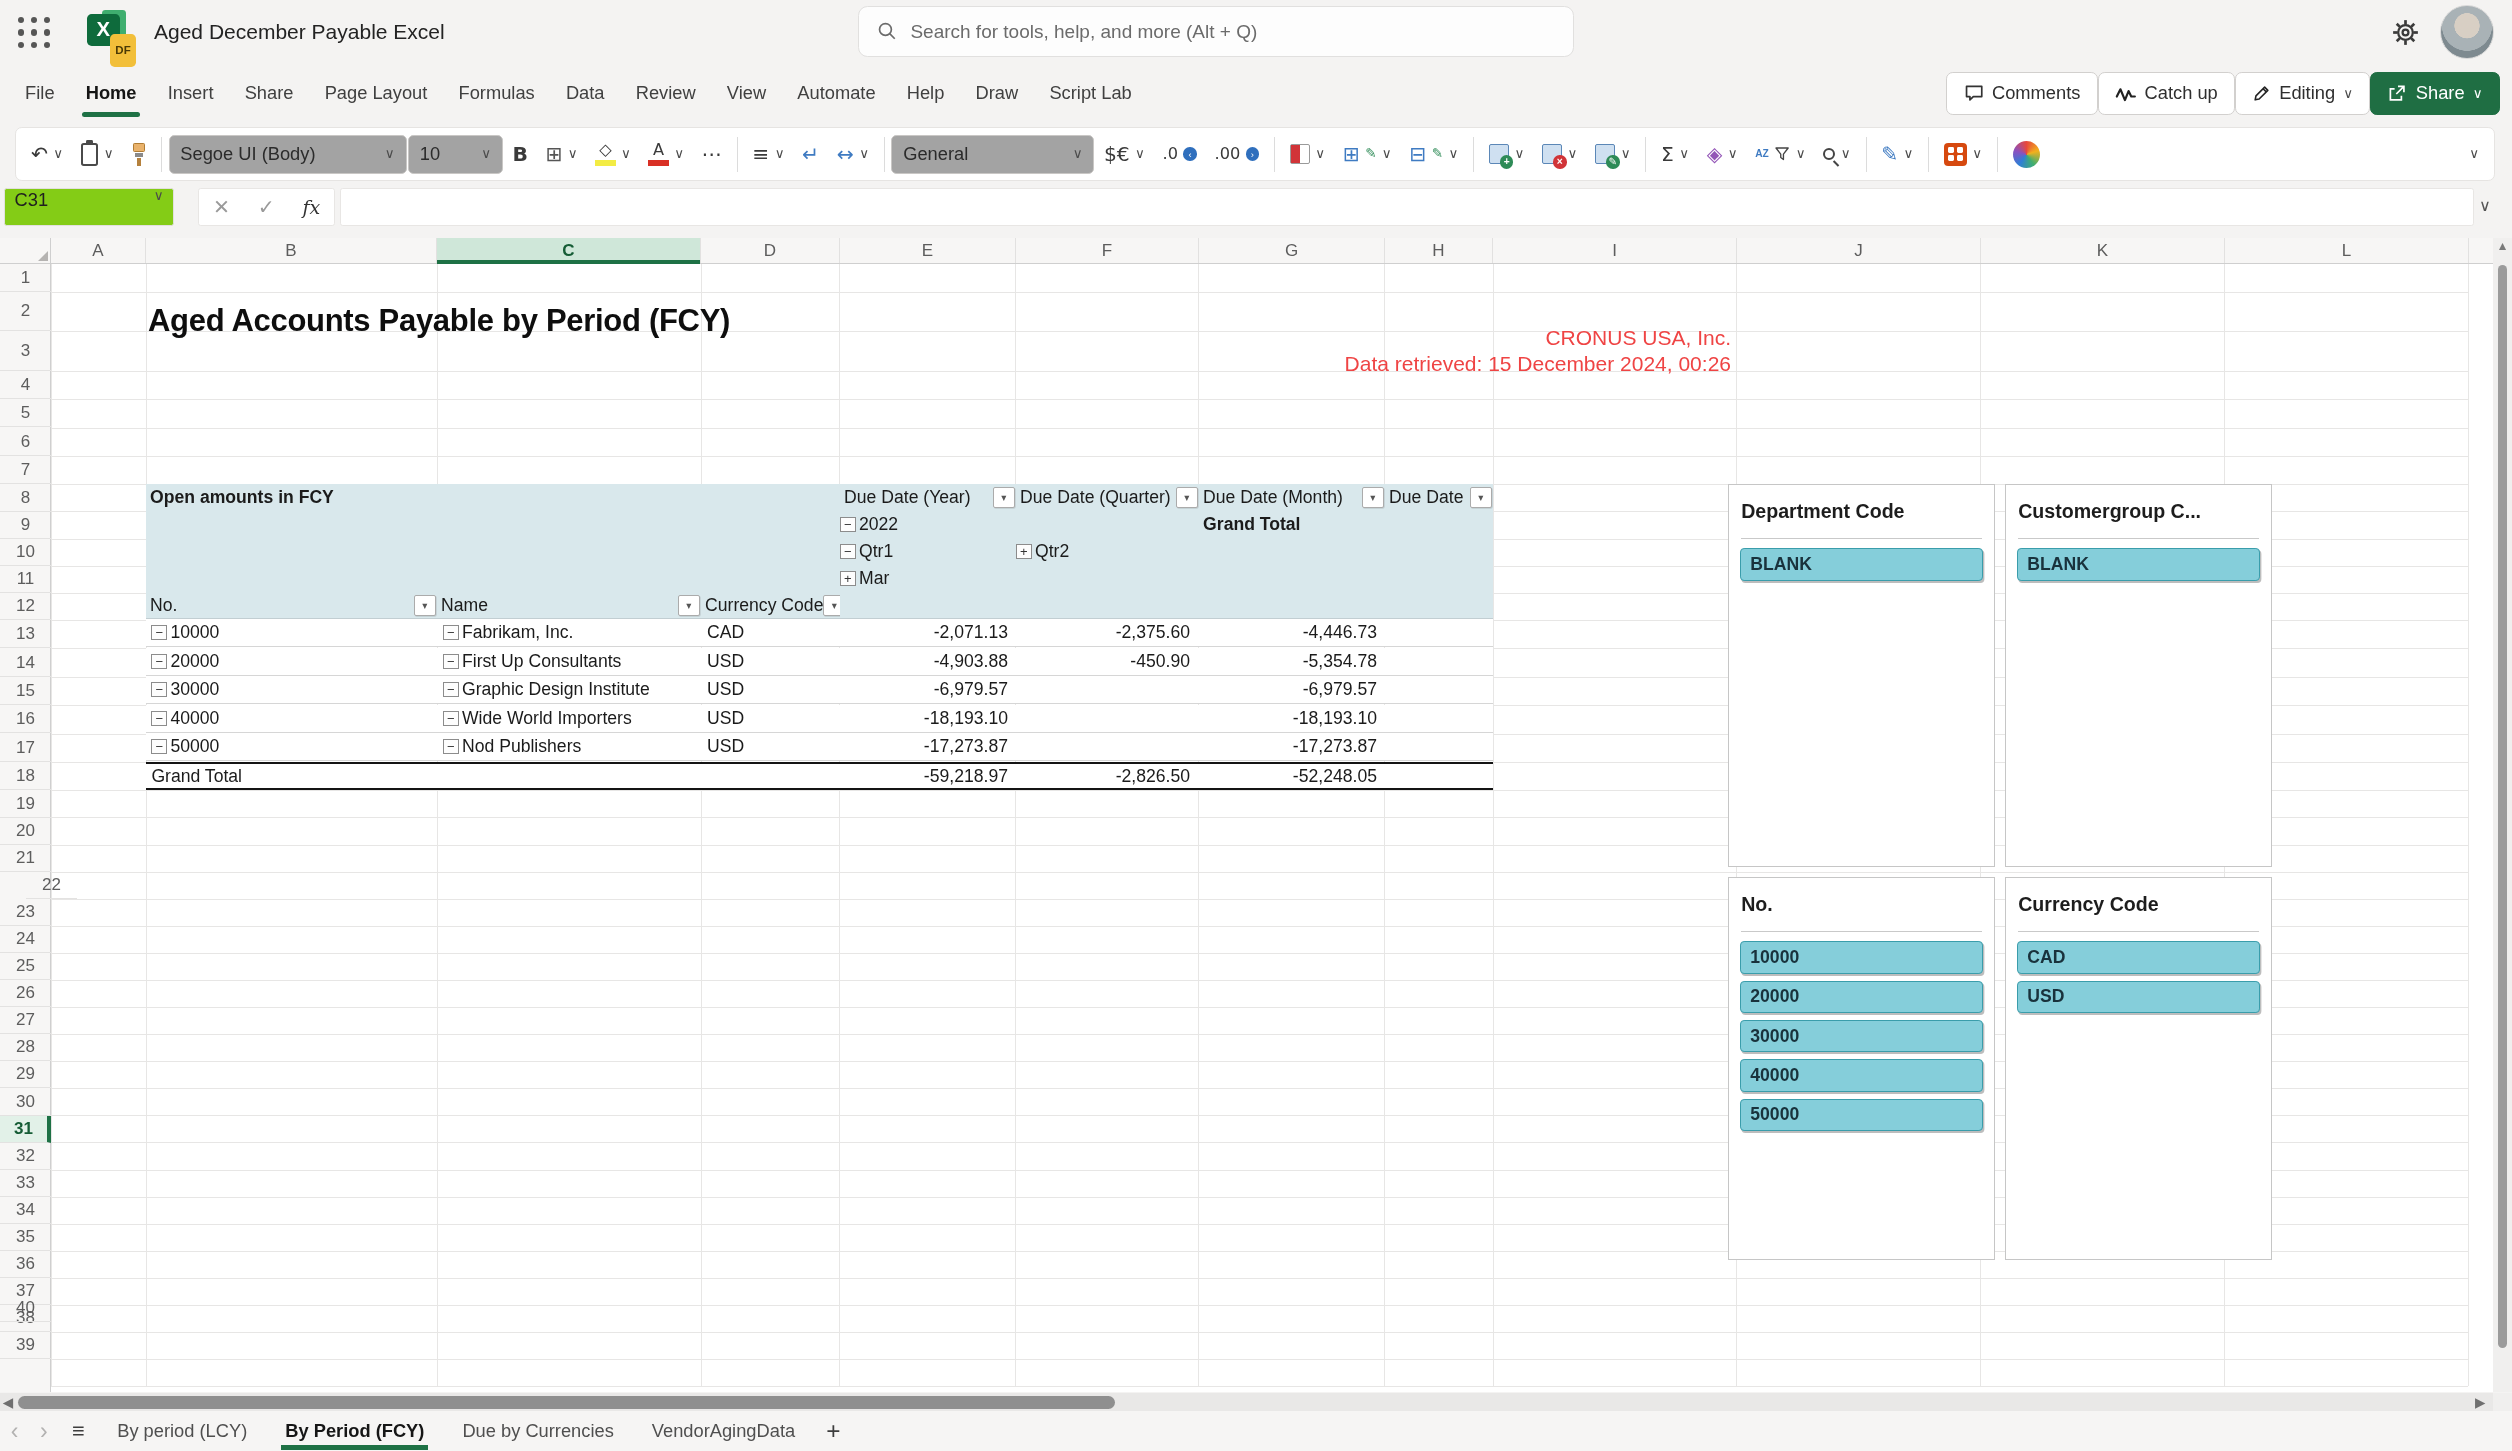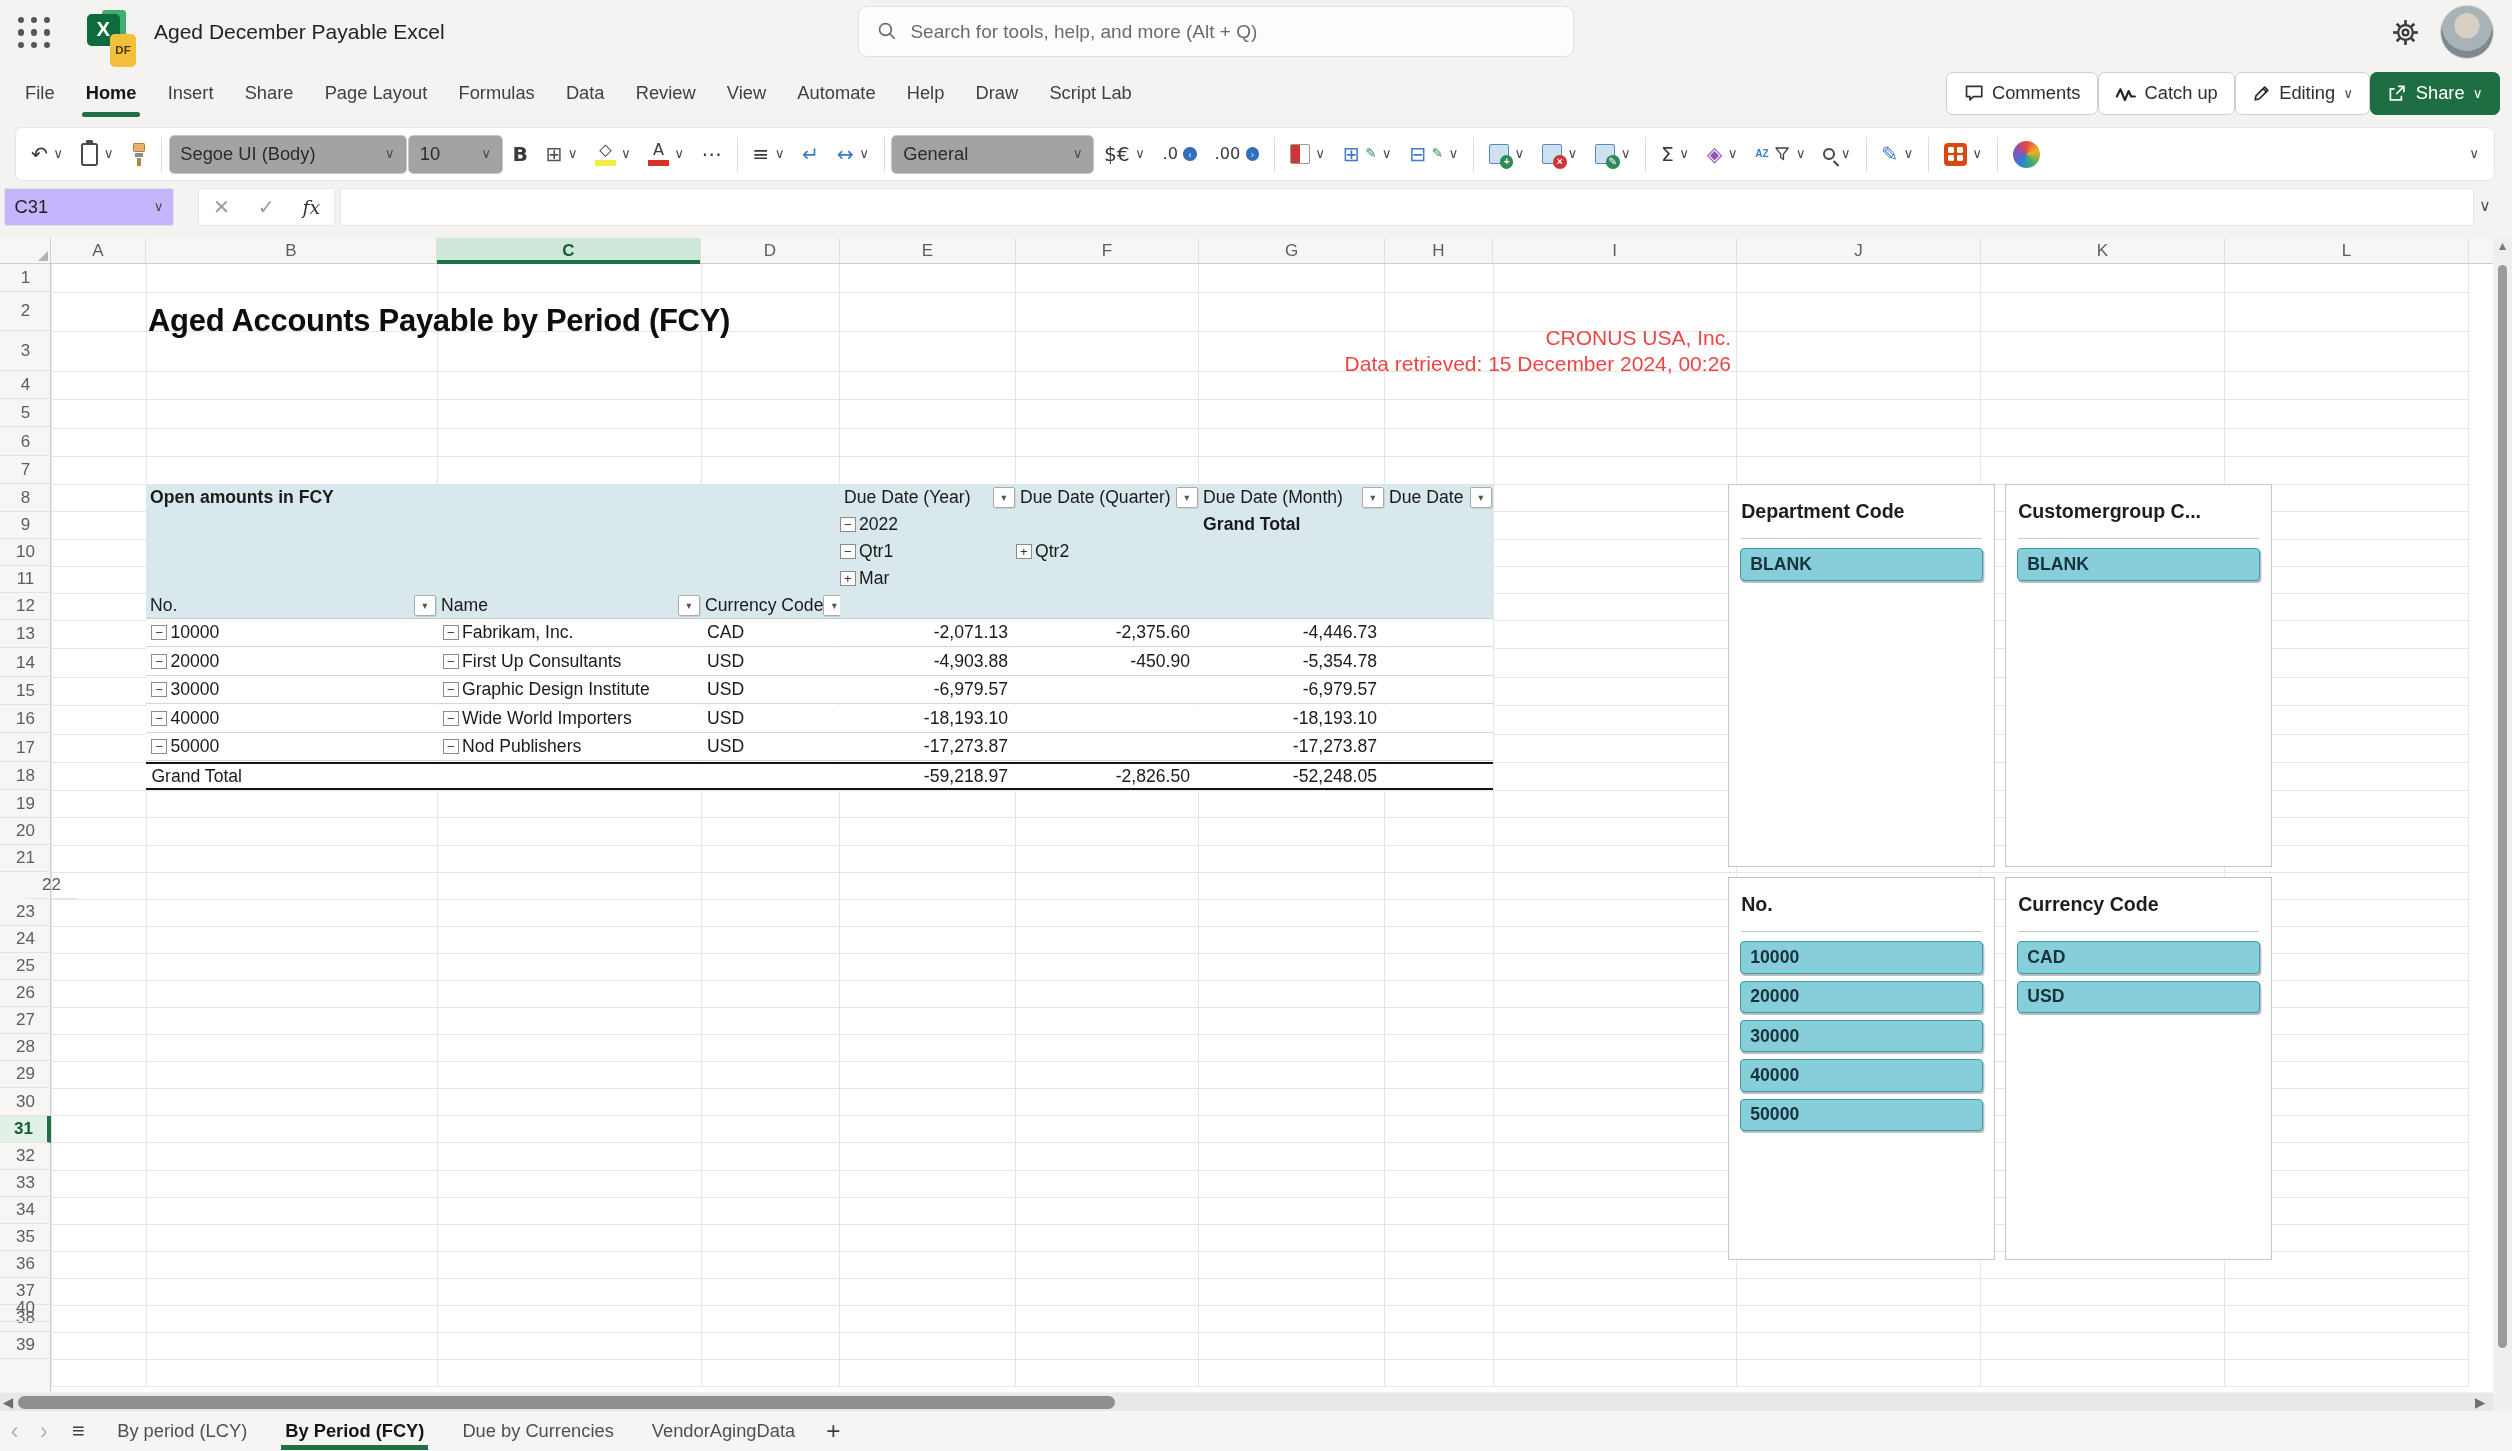--- a/index.html
+++ b/index.html
@@ -65,22 +65,22 @@
   .viewsicon{width:23px;height:23px;background:#d6490f;border-radius:4.1px;display:grid;grid-template-columns:1fr 1fr;
     gap:2.7px;padding:4.1px;}
   .viewsicon i{background:#fff;border-radius:1.4px;}
   .copilot{width:27px;height:27px;border-radius:50%;
     background:conic-gradient(#e7483c,#f2b11c,#3fae6f,#2f7fd6,#8a51c0,#e7483c);}
   .bluecirc{width:13.5px;height:13.5px;border-radius:50%;background:#2f6fbd;color:#fff;font-size:9.5px;
     display:flex;align-items:center;justify-content:center;}
 
   
   #formula-row{position:absolute;left:0;top:184px;width:2512px;height:54px;}
-  #name-box{position:absolute;left:4.1px;top:4.1px;width:170px;height:38px;background:#c4b5fd;border:0.7px solid #e2e0de;
-    border-radius:2.7px;display:flex;align-items:center;justify-content:space-between;padding:0 9.5px;font-size:18.3px;color:#1f1f1f;}
+  #name-box{position:absolute;left:4.1px;top:4.1px;width:170px;height:38px;background:#84cc16;border:0.7px solid #e2e0de;
+    border-radius:2.7px;display:flex;align-items:flex-start;justify-content:space-between;padding:0 9.5px;font-size:18.3px;color:#1f1f1f;}
   #fx-cluster{position:absolute;left:198px;top:4.1px;width:137px;height:38px;background:#fff;border:0.7px solid #e8e6e4;
     border-radius:2.7px;display:flex;align-items:center;justify-content:space-around;}
   #fx-cluster .x{font-size:20.3px;color:#9a9a9a;}
   #fx-cluster .ck{font-size:20.3px;color:#9a9a9a;}
   #fx-cluster .fx{font-size:19px;color:#333;font-family:"DejaVu Serif",serif;font-style:italic;}
   #formula-input{position:absolute;left:340px;top:4.1px;width:2134px;height:38px;background:#fff;border:0.7px solid #e8e6e4;border-radius:2.7px;}
   #fb-expand{position:absolute;left:2479px;top:12.2px;font-size:16.2px;color:#555;}
 
   
   #grid-area{position:absolute;left:0;top:238px;width:2493px;height:1154px;background:#fff;overflow:hidden;}

